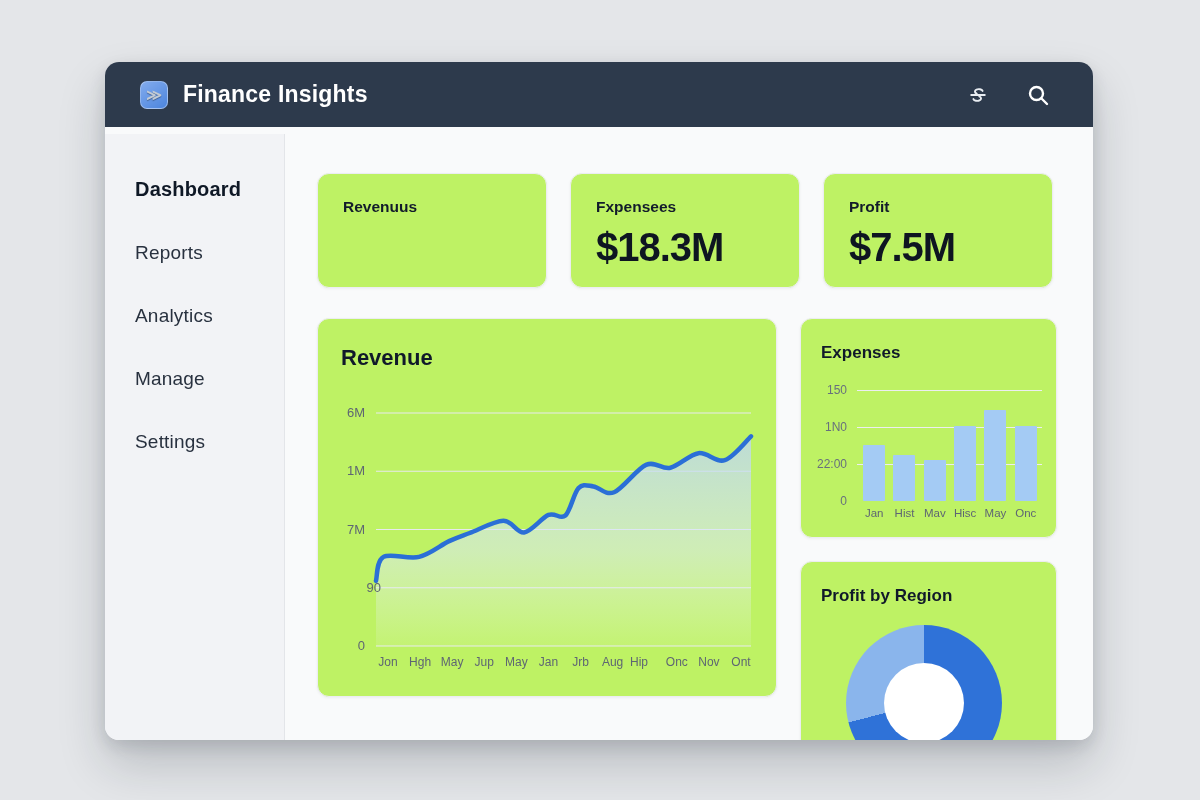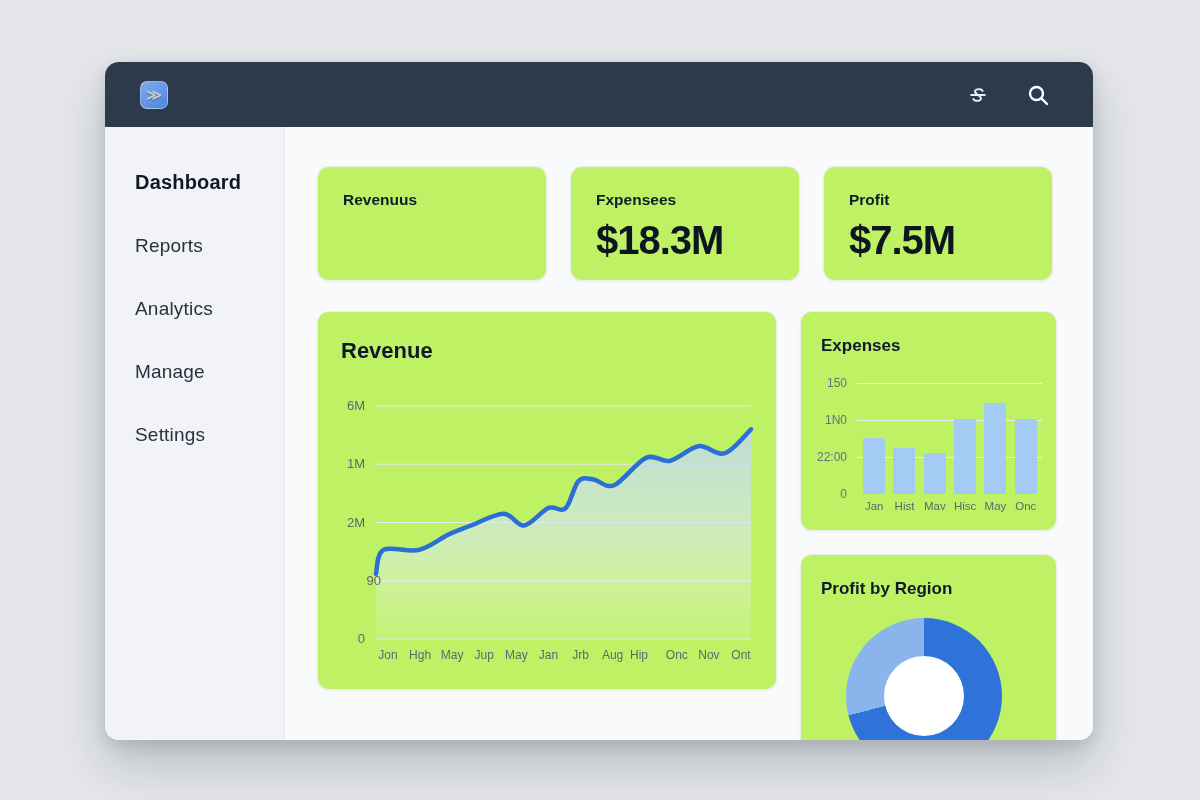--- a/index.html
+++ b/index.html
@@ -15,21 +15,21 @@
   .logo { width:28px; height:28px; border-radius:7px; background:linear-gradient(145deg,#82abed,#4c85de);
           border:1px solid rgba(255,255,255,.35); display:flex; align-items:center; justify-content:center;
           color:#c3cbd4; font-size:15px; font-weight:bold; text-shadow:0 1px 1px rgba(0,0,0,.35); }
   .app-title { color:#ffffff; font-size:23px; font-weight:600; margin-left:15px; letter-spacing:.2px; }
   .titlebar .spacer { flex:1; }
   .hicon { width:26px; height:26px; display:flex; align-items:center; justify-content:center; cursor:pointer; }
   .hicon + .hicon { margin-left:34px; }
   .hicon svg { display:block; }
 
   
-  .appbody { display:flex; height:650px; }
+  .appbody { display:flex; height:650px;margin-top:7px; }
   .sidebar { width:180px; background:#f2f3f6; border-right:1px solid #e3e5e9; padding:44px 0 0 30px; }
   .nav-item { font-size:19px; color:#28313f; margin-bottom:41px; cursor:pointer; letter-spacing:.2px; }
   .nav-item.active { font-weight:700; color:#0f1826; font-size:20px; }
 
   .main { flex:1; position:relative; padding:39px 0 0 32px; background:#f9fafb; }
 
   
   .card { background:#bef264; border:1px solid #ecedf1; border-radius:12px;
           box-shadow:0 1px 3px rgba(16,24,40,.05); }
 
@@ -62,20 +62,21 @@
   .donut { position:absolute; left:45px; top:63px; width:156px; height:156px; border-radius:50%; }
   .donut-hole { position:absolute; left:38px; top:38px; width:80px; height:80px; border-radius:50%; background:#ffffff; }
 </style>
 </head>
 <body>
 
 <div class="window">
 
   <div class="titlebar">
     <div class="logo">≫</div>
+    <div class="app-title">Finance Insights</div>
     <div class="spacer"></div>
     <div class="hicon">
       <svg width="22" height="22" viewBox="0 0 24 24" fill="none" stroke="#e9edf2" stroke-width="2.1" stroke-linecap="round">
         <path d="M17 7.6 C16.2 5.8 12.6 5 10.3 6.1 C8 7.2 8.1 9.4 10.6 10.4"></path>
         <path d="M13.4 13.6 C15.9 14.6 16 16.8 13.7 17.9 C11.4 19 7.8 18.2 7 16.4"></path>
         <line x1="4.6" y1="12" x2="19.4" y2="12"></line>
       </svg>
     </div>
     <div class="hicon">
       <svg width="24" height="24" viewBox="0 0 24 24" fill="none" stroke="#ffffff" stroke-width="2.4" stroke-linecap="round">
@@ -129,21 +130,21 @@
                 <line x1="58" x2="433" y1="210.5" y2="210.5" stroke="#e7e9ed" stroke-width="1.2"></line>
                 <line x1="58" x2="433" y1="268.75" y2="268.75" stroke="#e7e9ed" stroke-width="1.2"></line>
                 <line x1="58" x2="433" y1="327" y2="327" stroke="#e7e9ed" stroke-width="1.2"></line>
               </g>
             <path id="rev-area" fill="url(#areaGrad)" stroke="none" d="M58,261.76C59.25,257.77958333333333 58.3125,241.85791666666665 65.5,237.8775C72.6875,233.89708333333334 90.1875,240.49875 101.125,237.8775C112.0625,235.25625 122.6875,226.13041666666663 131.125,222.14999999999998C139.5625,218.16958333333332 142.6875,217.39291666666668 151.75,213.995C160.8125,210.59708333333333 176.4375,201.85958333333332 185.5,201.7625C194.5625,201.66541666666666 198.625,214.38333333333335 206.125,213.41250000000002C213.625,212.4416666666667 223.625,198.75291666666666 230.5,195.9375C237.375,193.12208333333334 242.375,200.98583333333332 247.375,196.51999999999998C252.375,192.05416666666665 255.8125,173.99666666666667 260.5,169.1425C265.1875,164.28833333333336 269.5625,166.71541666666664 275.5,167.39499999999998C281.4375,168.07458333333332 287.375,176.81208333333333 296.125,173.22C304.875,169.62791666666666 318.625,149.92000000000002 328,145.8425C337.375,141.765 343.625,150.69666666666666 352.375,148.755C361.125,146.81333333333333 371.4375,135.45458333333332 380.5,134.1925C389.5625,132.93041666666667 398,143.99791666666667 406.75,141.1825C415.5,138.36708333333334 428.625,121.28041666666665 433,117.29999999999998L433,327L58,327Z"></path>
             <path id="rev-line" fill="none" stroke-width="4.5" stroke-linecap="round" stroke-linejoin="round" d="M58,261.76C59.25,257.77958333333333 58.3125,241.85791666666665 65.5,237.8775C72.6875,233.89708333333334 90.1875,240.49875 101.125,237.8775C112.0625,235.25625 122.6875,226.13041666666663 131.125,222.14999999999998C139.5625,218.16958333333332 142.6875,217.39291666666668 151.75,213.995C160.8125,210.59708333333333 176.4375,201.85958333333332 185.5,201.7625C194.5625,201.66541666666666 198.625,214.38333333333335 206.125,213.41250000000002C213.625,212.4416666666667 223.625,198.75291666666666 230.5,195.9375C237.375,193.12208333333334 242.375,200.98583333333332 247.375,196.51999999999998C252.375,192.05416666666665 255.8125,173.99666666666667 260.5,169.1425C265.1875,164.28833333333336 269.5625,166.71541666666664 275.5,167.39499999999998C281.4375,168.07458333333332 287.375,176.81208333333333 296.125,173.22C304.875,169.62791666666666 318.625,149.92000000000002 328,145.8425C337.375,141.765 343.625,150.69666666666666 352.375,148.755C361.125,146.81333333333333 371.4375,135.45458333333332 380.5,134.1925C389.5625,132.93041666666667 398,143.99791666666667 406.75,141.1825C415.5,138.36708333333334 428.625,121.28041666666665 433,117.29999999999998" stroke="#2b6fd6"></path>
           </svg>
           <div id="rev-ylabels" class="rev-layer">
               <div class="axis-label right" style="left: 5px; width: 42px; top: 86px;">6M</div>
               <div class="axis-label right" style="left: 5px; width: 42px; top: 144.25px;">1M</div>
-              <div class="axis-label right" style="left: 5px; width: 42px; top: 202.5px;">2M</div>
+              <div class="axis-label right" style="left: 5px; width: 42px; top: 202.5px;">7M</div>
               <div class="axis-label right" style="left: 21px; width: 42px; top: 260.75px;">90</div>
               <div class="axis-label right" style="left: 5px; width: 42px; top: 319px;">0</div>
             </div>
           <div id="rev-xlabels" class="rev-layer">
               <div class="axis-label center" style="left: 50px; width: 40px; top: 336px; font-size: 12px;">Jon</div>
               <div class="axis-label center" style="left: 82.0909px; width: 40px; top: 336px; font-size: 12px;">Hgh</div>
               <div class="axis-label center" style="left: 114.182px; width: 40px; top: 336px; font-size: 12px;">May</div>
               <div class="axis-label center" style="left: 146.273px; width: 40px; top: 336px; font-size: 12px;">Jup</div>
               <div class="axis-label center" style="left: 178.364px; width: 40px; top: 336px; font-size: 12px;">May</div>
               <div class="axis-label center" style="left: 210.455px; width: 40px; top: 336px; font-size: 12px;">Jan</div>

